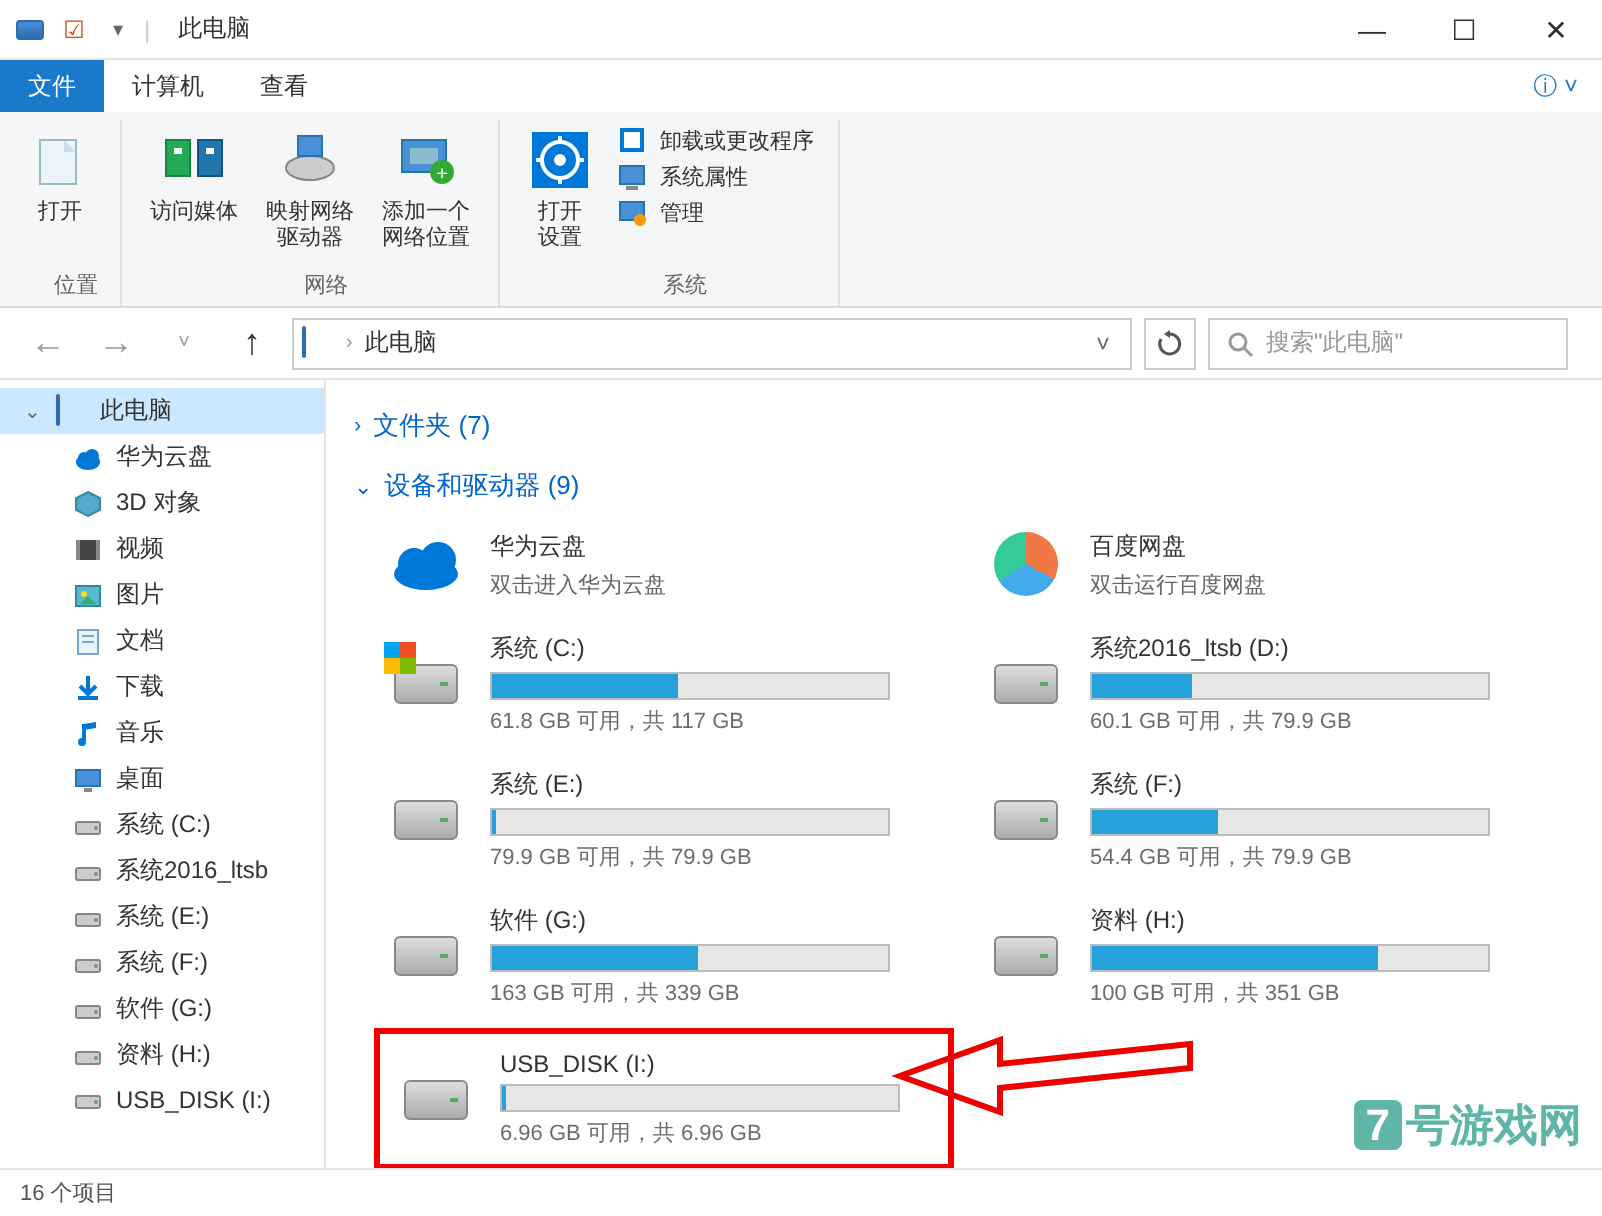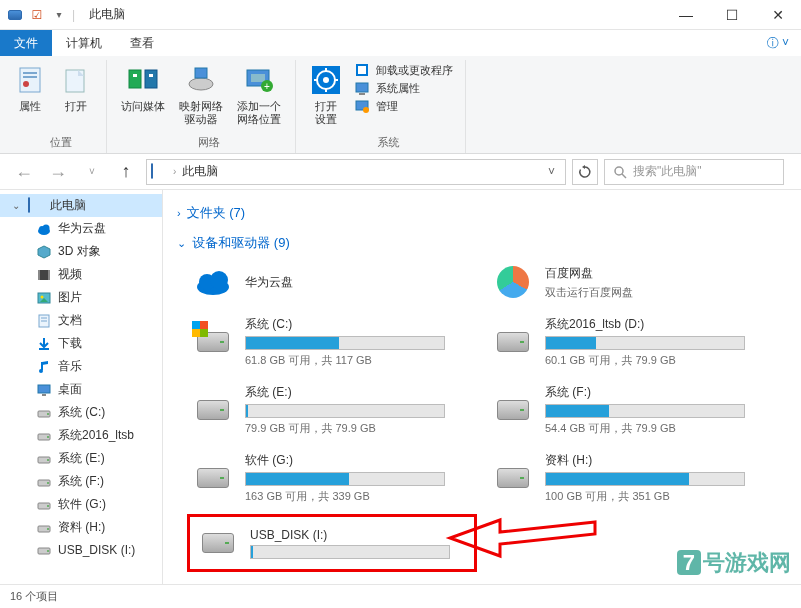--- a/index.html
+++ b/index.html
@@ -107,31 +107,20 @@
 <div class="menu-tabs">
   <div class="menu-tab active">文件</div>
   <div class="menu-tab">计算机</div>
   <div class="menu-tab">查看</div>
   <div class="help-icon">ⓘ ˅</div>
 </div>
 
 <div class="ribbon">
   <div class="ribbon-group">
     <div class="ribbon-buttons">
-      <div class="ribbon-btn">
-        <div class="ribbon-btn-icon">
-            <svg width="28" height="28" viewBox="0 0 28 28">
-              <rect x="4" y="2" width="20" height="24" fill="#e8f2fb" stroke="#7aa7d0"></rect>
-              <rect x="7" y="6" width="14" height="2" fill="#7aa7d0"></rect>
-              <rect x="7" y="10" width="14" height="2" fill="#7aa7d0"></rect>
-              <circle cx="10" cy="18" r="3" fill="#c44"></circle>
-            </svg>
-          </div>
-        <div class="ribbon-btn-label">属性</div>
-      </div>
       <div class="ribbon-btn">
         <div class="ribbon-btn-icon">
             <svg width="24" height="28" viewBox="0 0 24 28">
               <rect x="2" y="4" width="18" height="22" fill="#ebf4fc" stroke="#9bb"></rect>
               <path d="M14 4 L20 10 L14 10 Z" fill="#cde"></path>
             </svg>
           </div>
         <div class="ribbon-btn-label">打开</div>
       </div>
     </div>
@@ -431,20 +420,21 @@
         <div class="drive-item">
           <div class="drive-icon">
             <svg width="40" height="30">
               <ellipse cx="20" cy="20" rx="16" ry="8" fill="#0078d7"></ellipse>
               <circle cx="14" cy="15" r="8" fill="#0078d7"></circle>
               <circle cx="26" cy="13" r="9" fill="#0078d7"></circle>
             </svg>
           </div>
           <div class="drive-info">
             <div class="drive-name">华为云盘</div>
+            <div class="drive-sub">双击进入华为云盘</div>
           </div>
         </div>
         <div class="drive-item">
           <div class="drive-icon">
             <div class="ico-baidu"></div>
           </div>
           <div class="drive-info">
             <div class="drive-name">百度网盘</div>
             <div class="drive-sub">双击运行百度网盘</div>
           </div>
@@ -524,20 +514,21 @@
         <div class="highlight-box">
           <div class="drive-item">
             <div class="drive-icon">
               <div class="ico-drive"></div>
             </div>
             <div class="drive-info">
               <div class="drive-name">USB_DISK (I:)</div>
               <div class="drive-bar">
                 <div class="drive-bar-fill" style="width:1%"></div>
               </div>
+              <div class="drive-stats">6.96 GB 可用，共 6.96 GB</div>
             </div>
           </div>
         </div>
       </div>
   </div>
 </div>
 
 <div class="status-bar">
   <span>16 个项目</span>
 </div>

